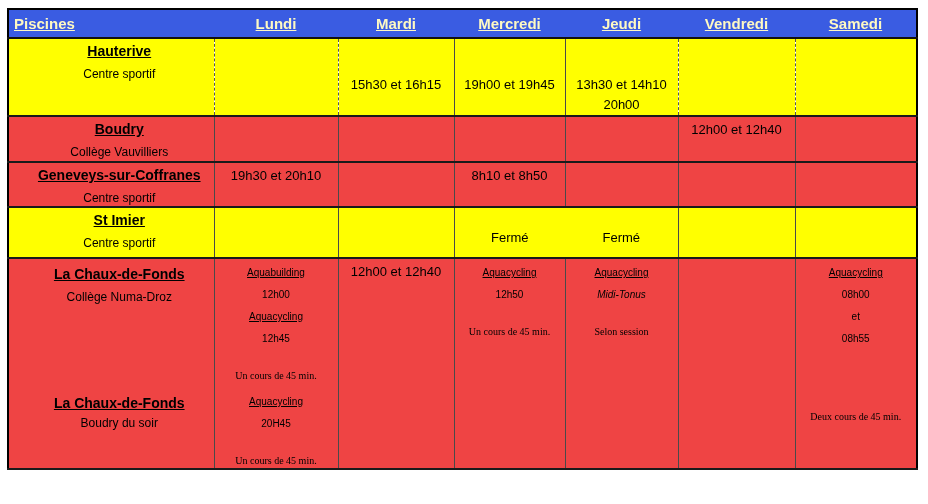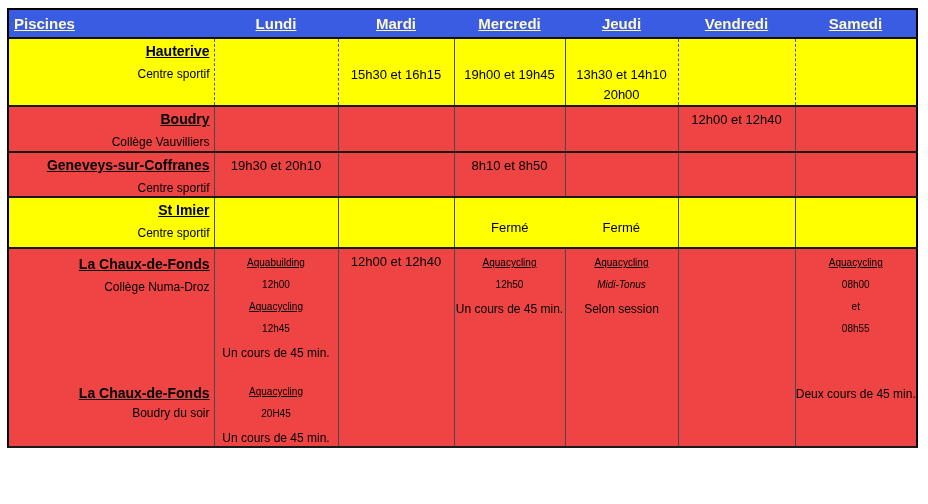--- a/index.html
+++ b/index.html
@@ -43,47 +43,47 @@
     border-bottom: 2px solid #1a1a1a;
     background: #ef4444;
   }
   tr.yellow td { background: #FFFF00; }
   tr.h68 td { height: 68px; }
   tr.h46 td { height: 46px; }
   tr.h44 td { height: 44px; }
   tr.h46b td { height: 32px; }
   tr.h51 td { height: 51px; }
   tr.h190 td { height: 190px; }
-  td.pool { text-align: right; padding: 3px 4px 0 20px; }
+  td.pool { text-align: center; padding: 3px 4px 0 20px; }
   .pool-name {
     font-weight: bold;
     text-decoration: underline;
     font-size: 14px;
     line-height: 19px;
     margin-bottom: 5px;
     white-space: nowrap;
   }
   .pool-venue { font-size: 12px; line-height: 16px; white-space: nowrap; }
   td.day { text-align: center; }
-  .pt26 { padding-top: 26px; }
+  .pt26 { padding-top: 36px; }
   .pt24 { padding-top: 24px; }
   .pt3  { padding-top: 3px; }
   .pt8  { padding-top: 20px; }
   .line { line-height: 20px; }
   .dashL { border-left: 1px dashed #555; }
   .dashR { border-right: 1px dashed #555; }
   .hideL { border-left: hidden; }
   .hideR { border-right: hidden; }
   .cdf-top { height: 130px; padding-top: 3px; }
   .cdf-bottom { padding-top: 2px; }
   .cdf-bottom .pool-name { margin-bottom: 2px; }
   .act { line-height: 22px; font-size: 10px; }
   .u { text-decoration: underline; }
   .it { font-style: italic; }
-  .note { font-size: 12px; line-height: 15px; margin-top: 6px; white-space: nowrap; }
+  .note { font-size: 10px; line-height: 15px; margin-top: 18px; white-space: nowrap; font-family: Liberation Serif, serif; }
 </style>
 </head>
 <body>
 
 <table class="sched">
   <colgroup>
     <col style="width:206px">
       <col style="width:124px">
       <col style="width:116px">
     <col style="width:111px">

